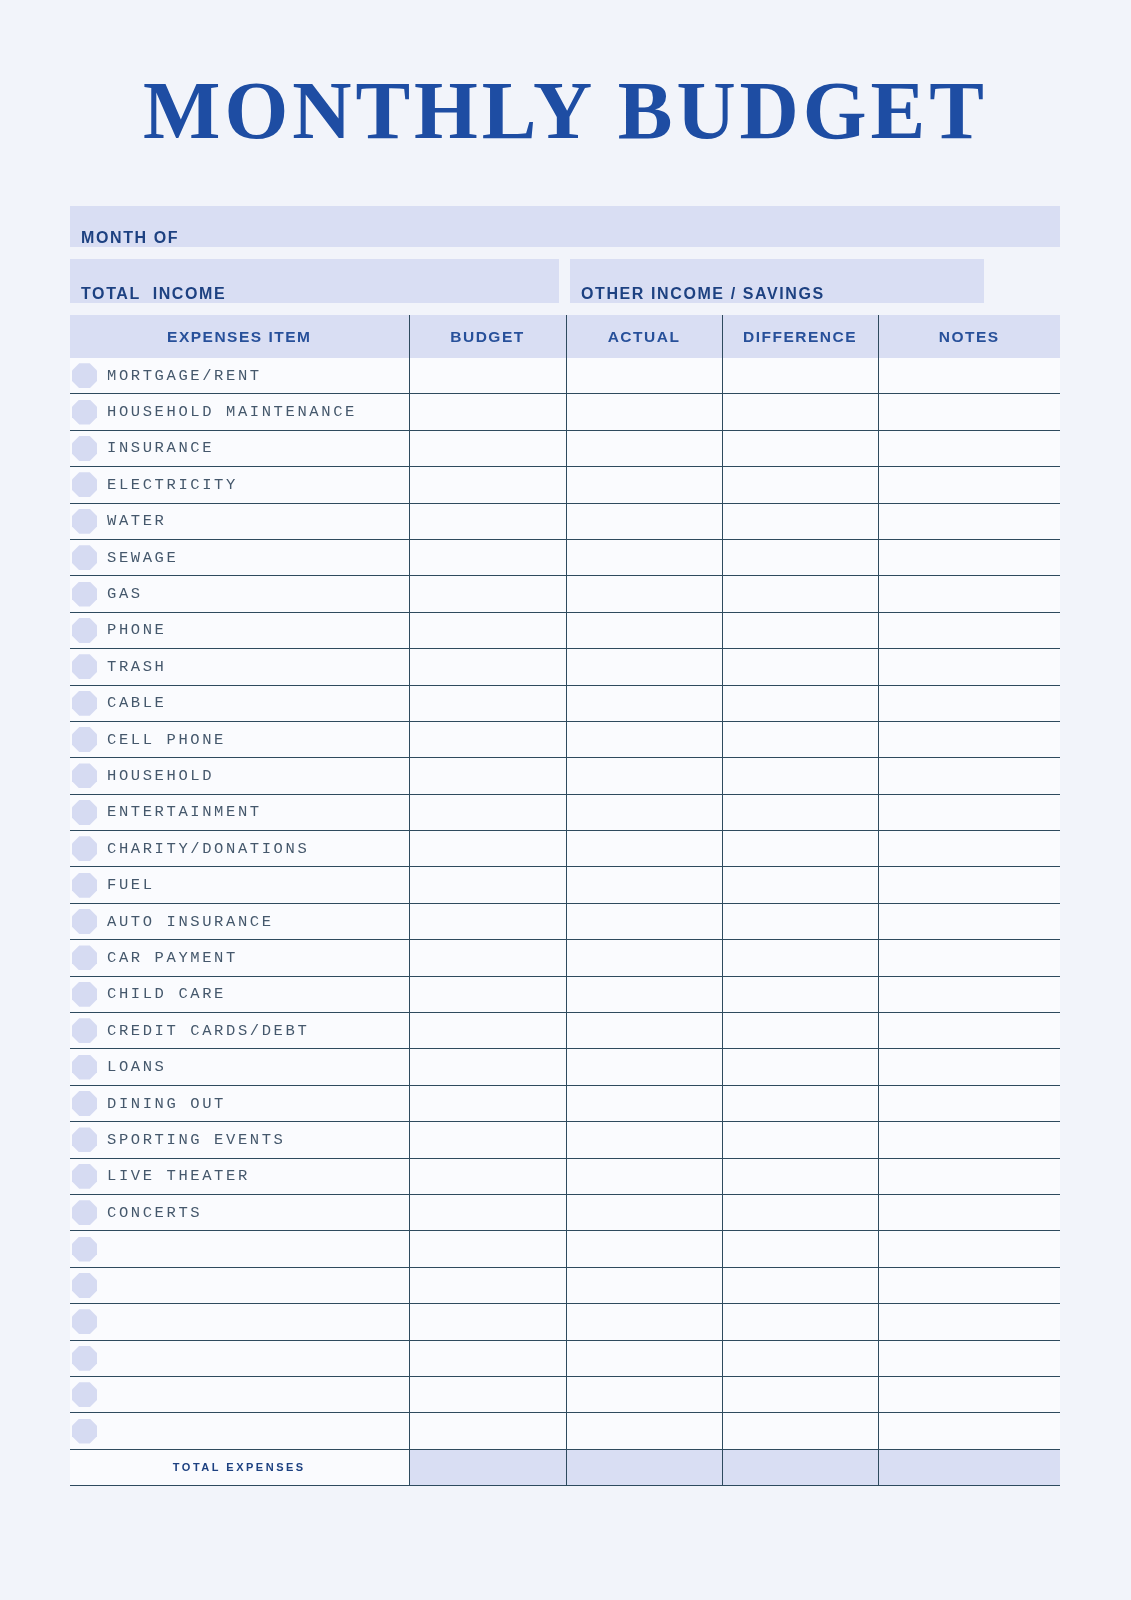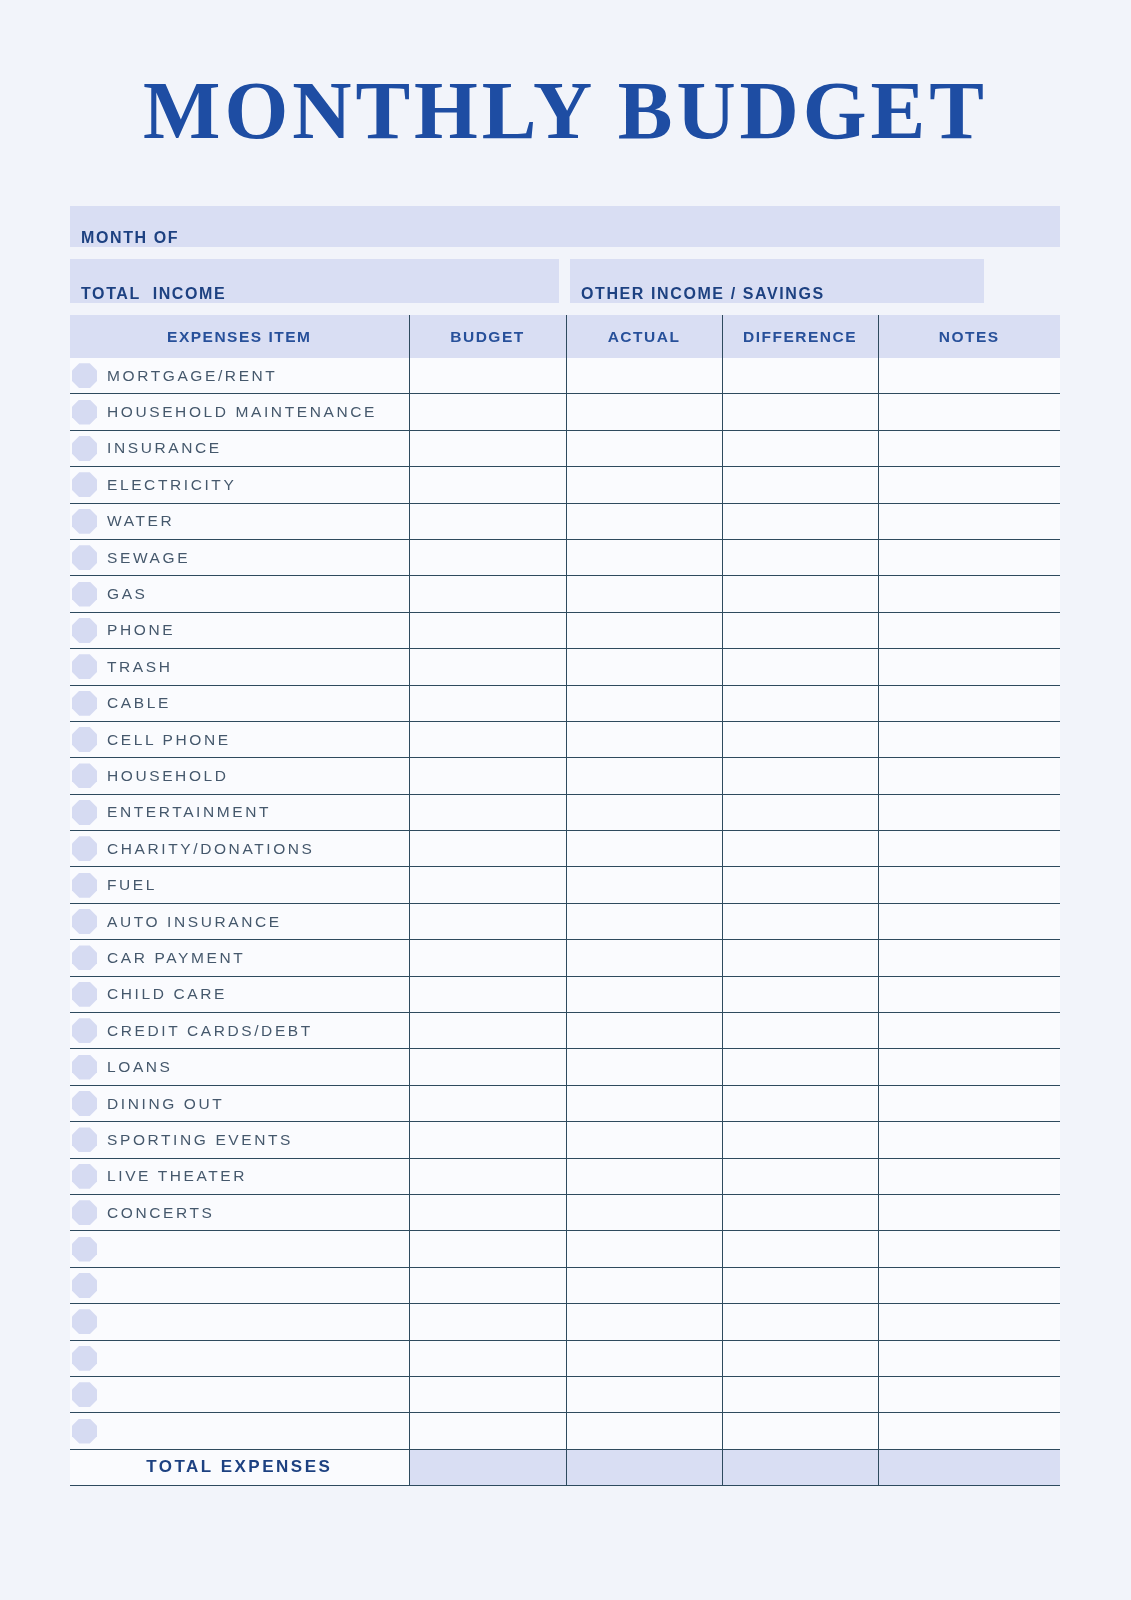--- a/index.html
+++ b/index.html
@@ -71,42 +71,42 @@
     text-align:center;
   }
   .budget th:nth-child(n+2), .budget td:nth-child(n+2){
     border-left:1.5px solid var(--line);
   }
   .budget tbody td{
     background:var(--cell-bg);
     height:35.4px;
     border-bottom:1.5px solid var(--line);
   }
-  .item-cell{display:flex;align-items:center;height:35.4px;padding-left:2px;}
+  .item-cell{display:flex;align-items:center;height:35.4px;padding-left:2px;font-family:Liberation Mono, monospace;}
   .bullet{
     width:25px;height:25px;flex:0 0 25px;
     background:var(--bullet);
     clip-path:polygon(29% 0,71% 0,100% 29%,100% 71%,71% 100%,29% 100%,0 71%,0 29%);
   }
   .item-label{
     margin-left:10px;
     font-size:15.5px;
     letter-spacing:2.6px;
     color:var(--item-text);
     white-space:nowrap;
   }
   .budget tfoot td{
     height:36px;
     border-bottom:1.5px solid var(--line);
   }
   .budget tfoot td.total-label-cell{
     background:var(--cell-bg);
     text-align:center;
     font-weight:700;
-    font-size:17px;
+    font-size:11px;
     letter-spacing:2.5px;
     color:var(--navy);
   }
   .budget tfoot td.total-value-cell{background:var(--lavender);}
 </style>
 </head>
 <body>
 
 <div class="page">
 

